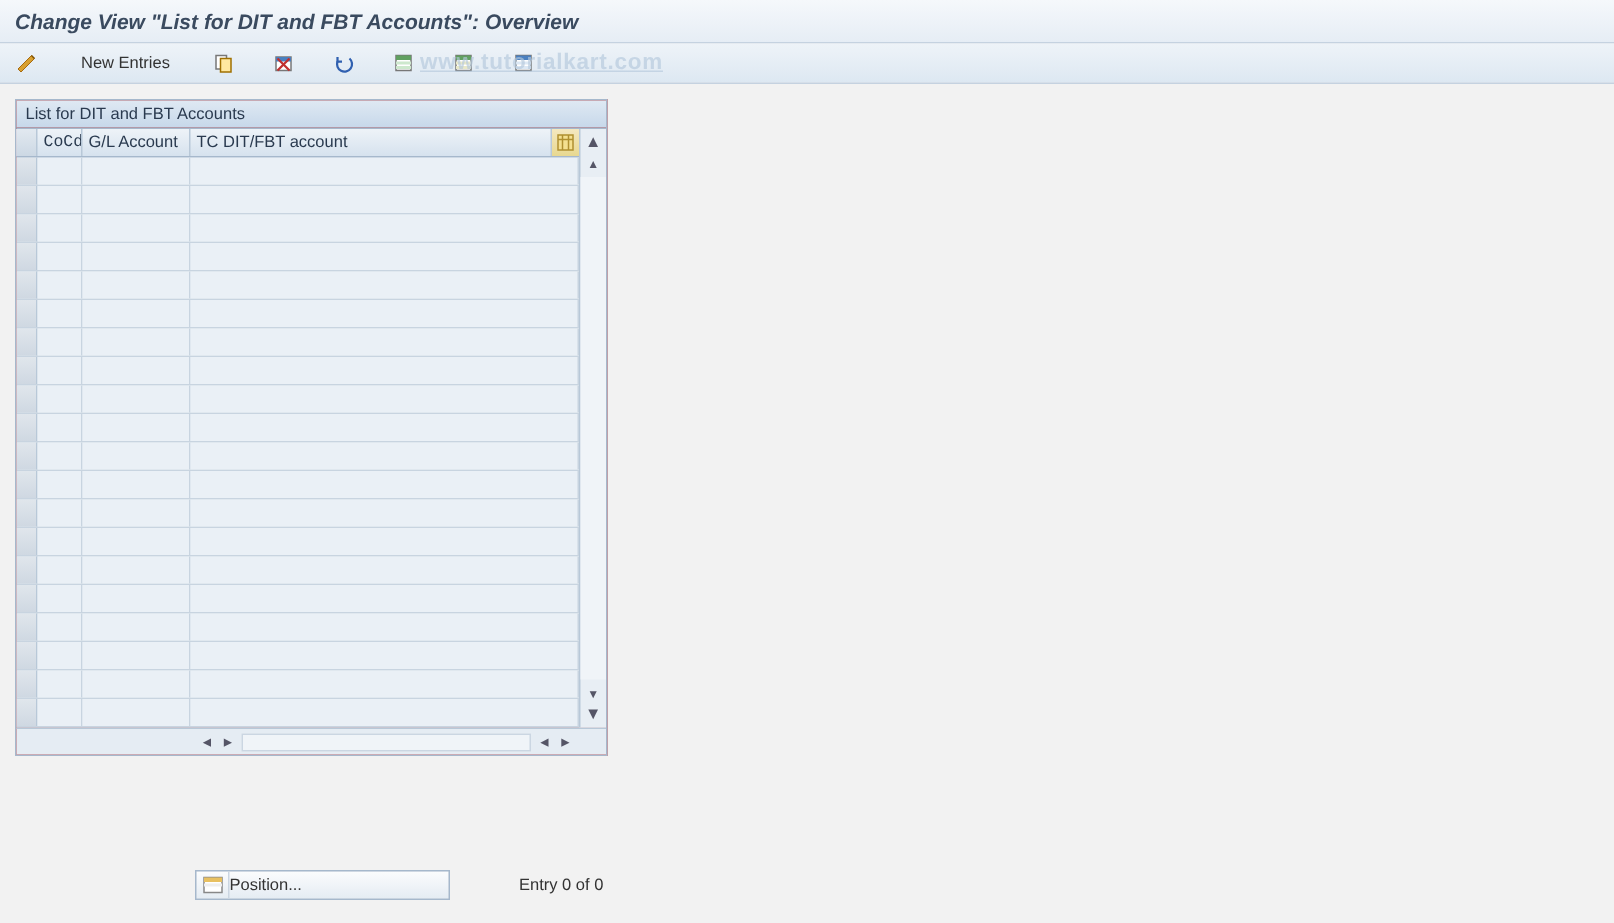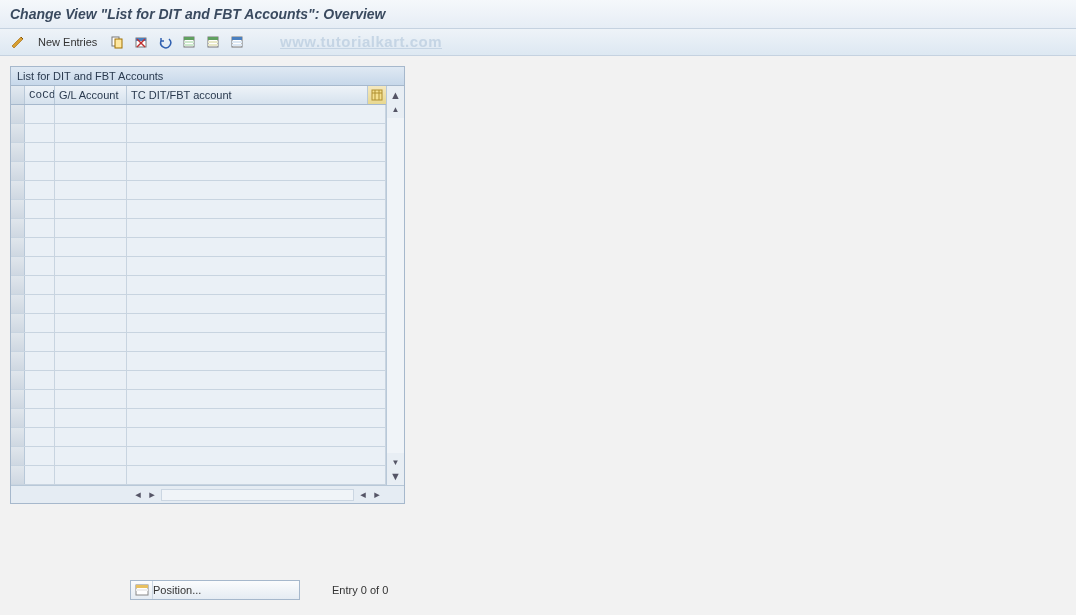--- a/index.html
+++ b/index.html
@@ -22,21 +22,21 @@
     font-style: italic;
     font-weight: bold;
     color: #3a4a5f;
   }
   .toolbar {
     background: linear-gradient(to bottom, #eef3f8 0%, #dde8f2 100%);
     padding: 4px 8px;
     border-bottom: 1px solid #c5d2e0;
     display: flex;
     align-items: center;
-    gap: 4px;
+    gap: 20px;
     position: relative;
   }
   .toolbar-btn {
     display: inline-flex;
     align-items: center;
     justify-content: center;
     width: 20px;
     height: 18px;
     cursor: pointer;
   }
@@ -160,21 +160,21 @@
     display:flex;align-items:center;
     cursor:pointer;
     font-size:11px;color:#333;
   }
   .position-btn .picon{
     width:22px;height:100%;display:flex;align-items:center;justify-content:center;
     border-right:1px solid #cbd6e2;
   }
   .position-btn .plabel{flex:1;text-align:left;}
   .entry-text{
-    margin-left:32px;font-size:11px;color:#333;
+    margin-left:46px;font-size:11px;color:#333;
   }
   svg { display:block; }
 </style>
 </head>
 <body>
 
 <div class="title-bar">
   <h1>Change View "List for DIT and FBT Accounts": Overview</h1>
 </div>
 

